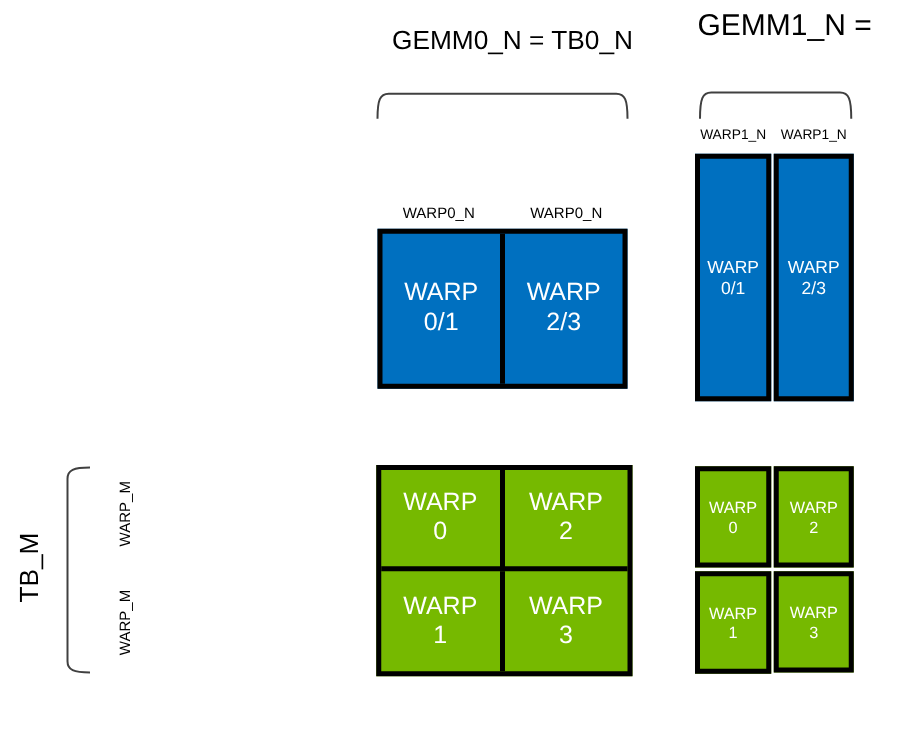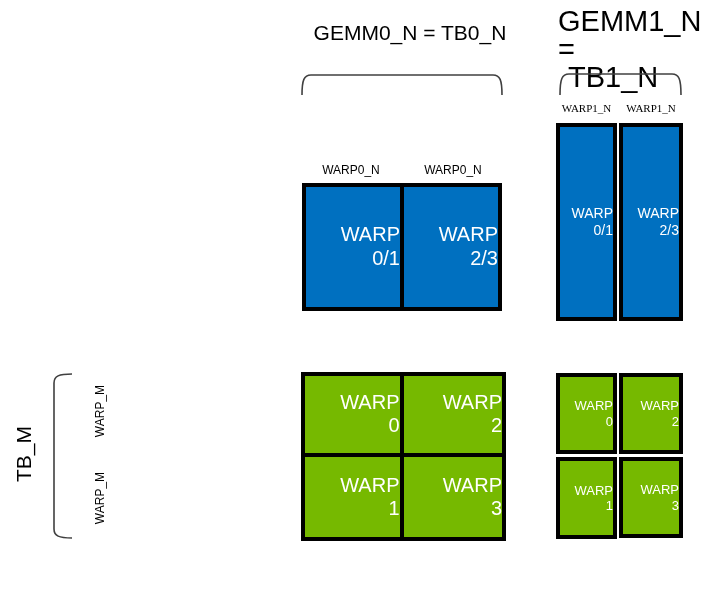--- a/index.html
+++ b/index.html
@@ -13,21 +13,21 @@
     position:absolute; box-sizing:border-box;
     border:4px solid var(--outline,#000);
     color:var(--text_on_fill,#fff); text-align:center;
   }
   .blue  { background:var(--blue,#0070C0); }
   .green { background:var(--green,#76B900); }
   .flexrow { display:flex; }
   .flexcol { display:flex; flex-direction:column; }
   .cell {
     flex:1; display:flex; flex-direction:column;
-    align-items:flex-end; justify-content:center; line-height:1.18;
+    align-items:center; justify-content:center; line-height:1.18;
   }
   .divider-r { border-right:4px solid var(--outline,#000); }
   .divider-b { border-bottom:4px solid var(--outline,#000); }
   .grid2 {
     display:grid; grid-template-columns:1fr 1fr; grid-template-rows:1fr 1fr;
   }
   .grid2 .cell { line-height:1.15; }
   .dim-label {
     position:absolute; color:var(--text_dark,#000);
     text-align:center; white-space:nowrap;
@@ -37,35 +37,34 @@
     color:var(--text_dark,#000); text-align:center; white-space:nowrap;
   }
   .bracket { position:absolute; }
   .bracket path {
     fill:none; stroke:var(--bracket,#404040); stroke-width:1.6; stroke-linecap:round;
   }
   .fs20 { font-size:20px; }
   .fs14 { font-size:14px; }
   .fs13 { font-size:13px; }
   .fs12 { font-size:12px; }
-  .fs11 { font-size:11px;font-family:Liberation Serif, serif; }
+  .fs11 { font-size:11px; }
 </style>
 </head>
 <body>
 
 <div class="canvas">
 
   <div class="title title-center" style="left:308px; top:21px; width:204px; font-size:21px;">GEMM0_N = TB0_N</div>
   <svg class="bracket" style="left:300px; top:71px;" width="204" height="24" viewBox="0 0 204 24">
     <path d="M2,24 C2,9 4,4 11,4 L193,4 C200,4 202,9 202,24"></path>
   </svg>
 
-  <div class="title" style="left:558px; top:7px; width:140px; font-size:29px; line-height:28px;">
+  <div class="title" style="left:558px; top:7px; width:140px; font-size:24px; line-height:28px;">
     <div>GEMM1_N =</div>
-    <div style="margin-left:10px;">TB1_N</div>
   </div>
   <svg class="bracket" style="left:558px; top:69px;" width="125" height="26" viewBox="0 0 125 26">
     <path d="M2,26 C2,10 4,5 11,5 L114,5 C121,5 123,10 123,26"></path>
   </svg>
 
   <div class="dim-label fs11" style="left:556px; top:102px; width:61px;">WARP1_N</div>
   <div class="dim-label fs11" style="left:619px; top:102px; width:64px;">WARP1_N</div>
 
   <div class="box blue flexcol fs14" style="left:556px; top:123px; width:61px; height:198px;">
     <div class="cell">

